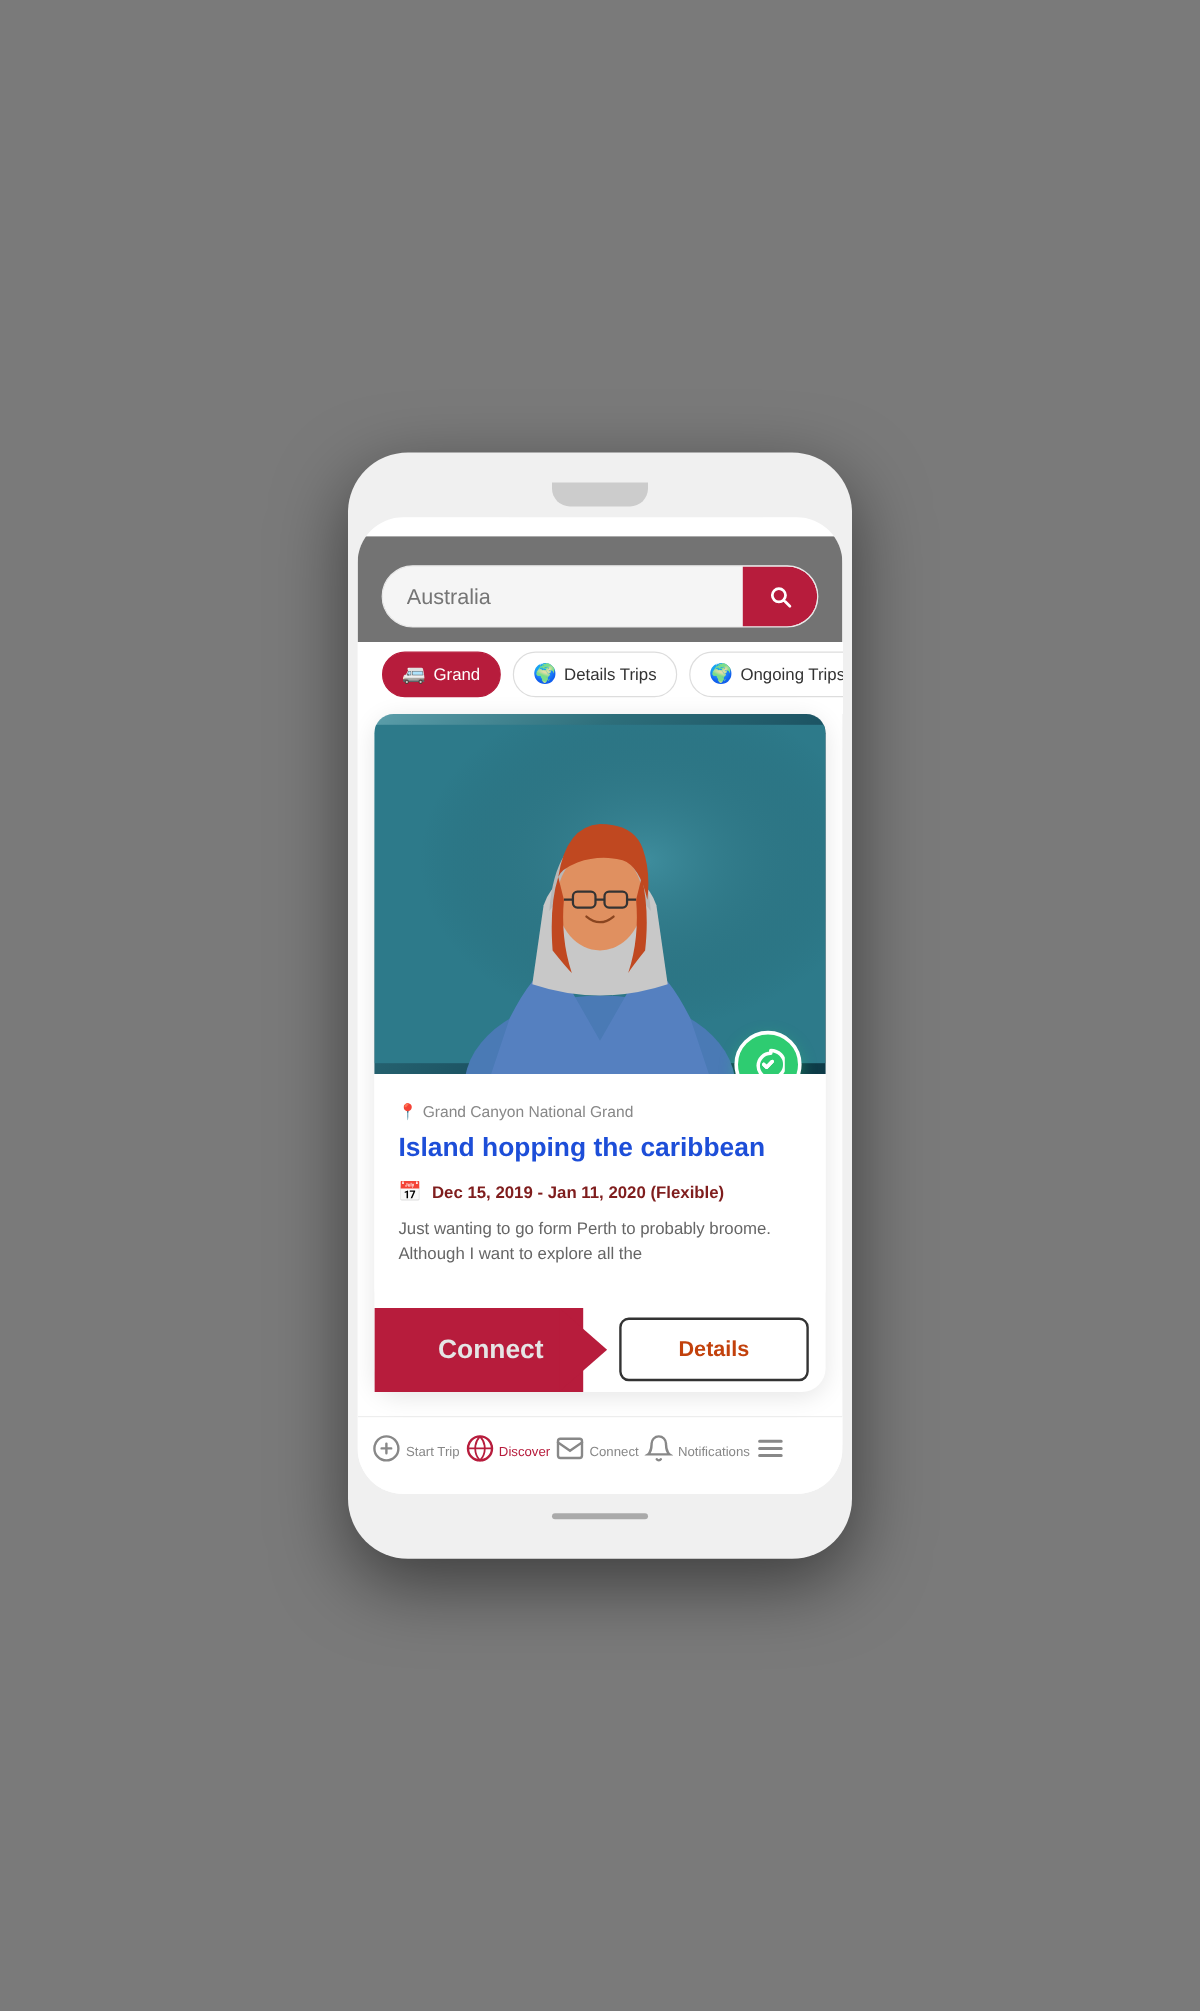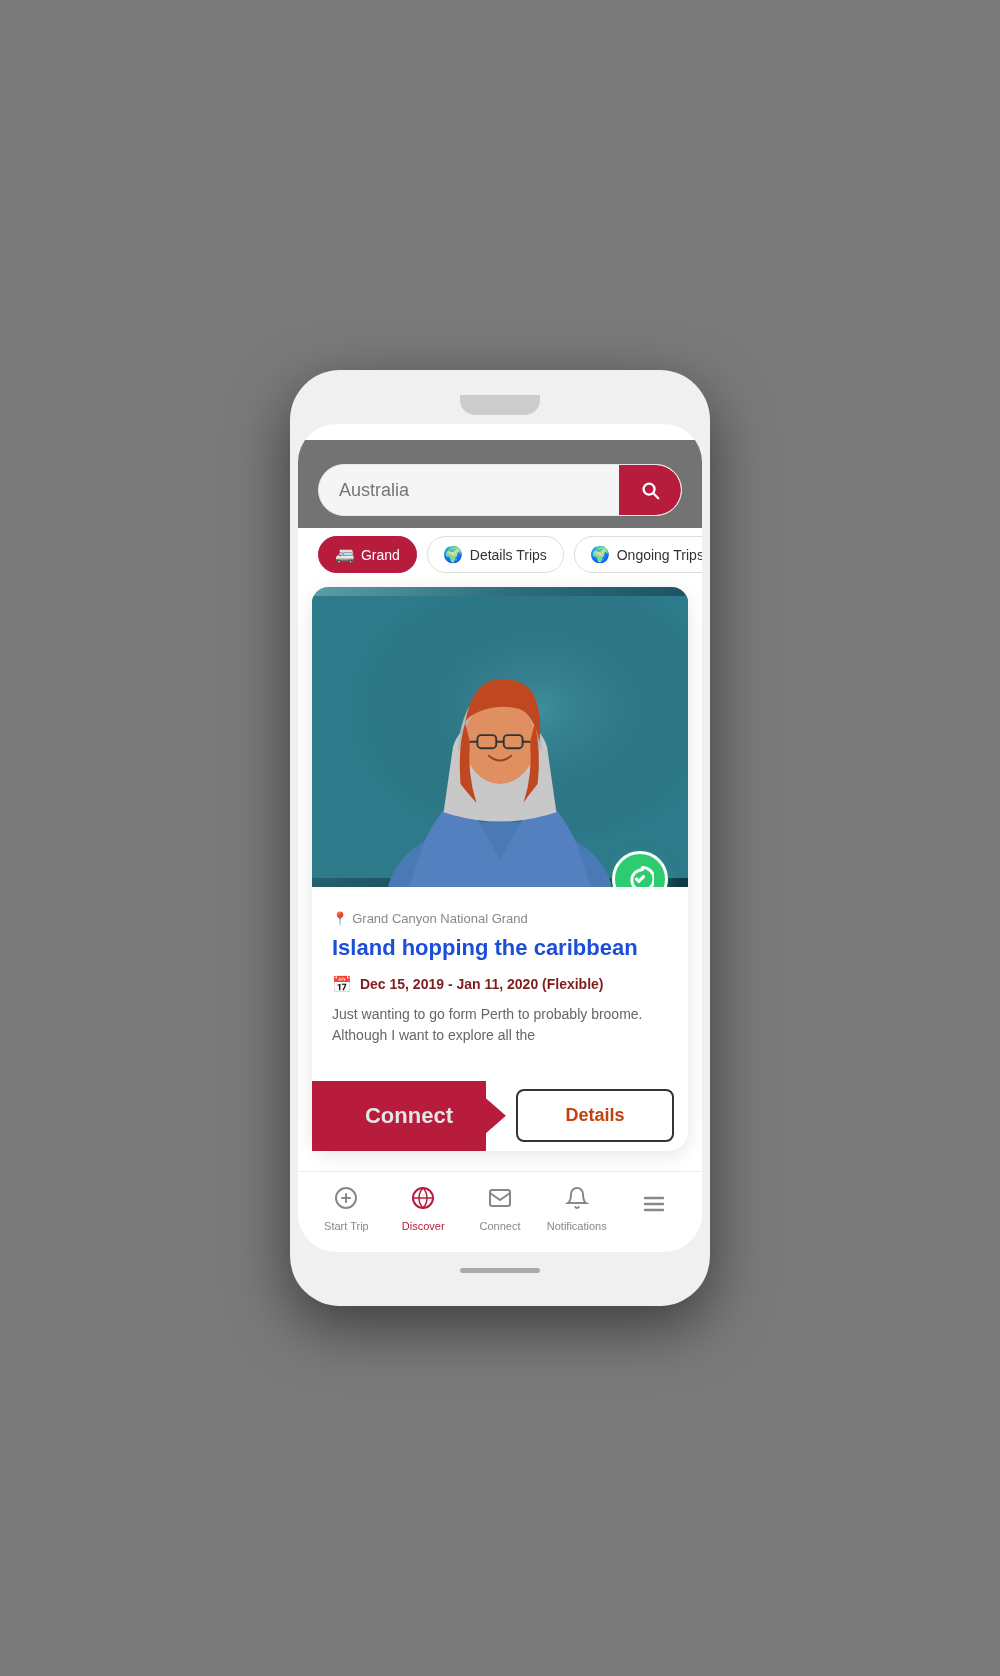--- a/index.html
+++ b/index.html
@@ -219,21 +219,21 @@
       display: flex;
       justify-content: space-around;
       align-items: center;
       padding: 14px 10px 20px;
       background: #fff;
       border-top: 1px solid #eee;
     }
 
     .nav-item {
       display: flex;
-      flex-direction: column;
+      flex-direction: row;
       align-items: center;
       gap: 4px;
       cursor: pointer;
       min-width: 60px;
     }
 
     .nav-icon {
       font-size: 22px;
       color: #888;
     }

